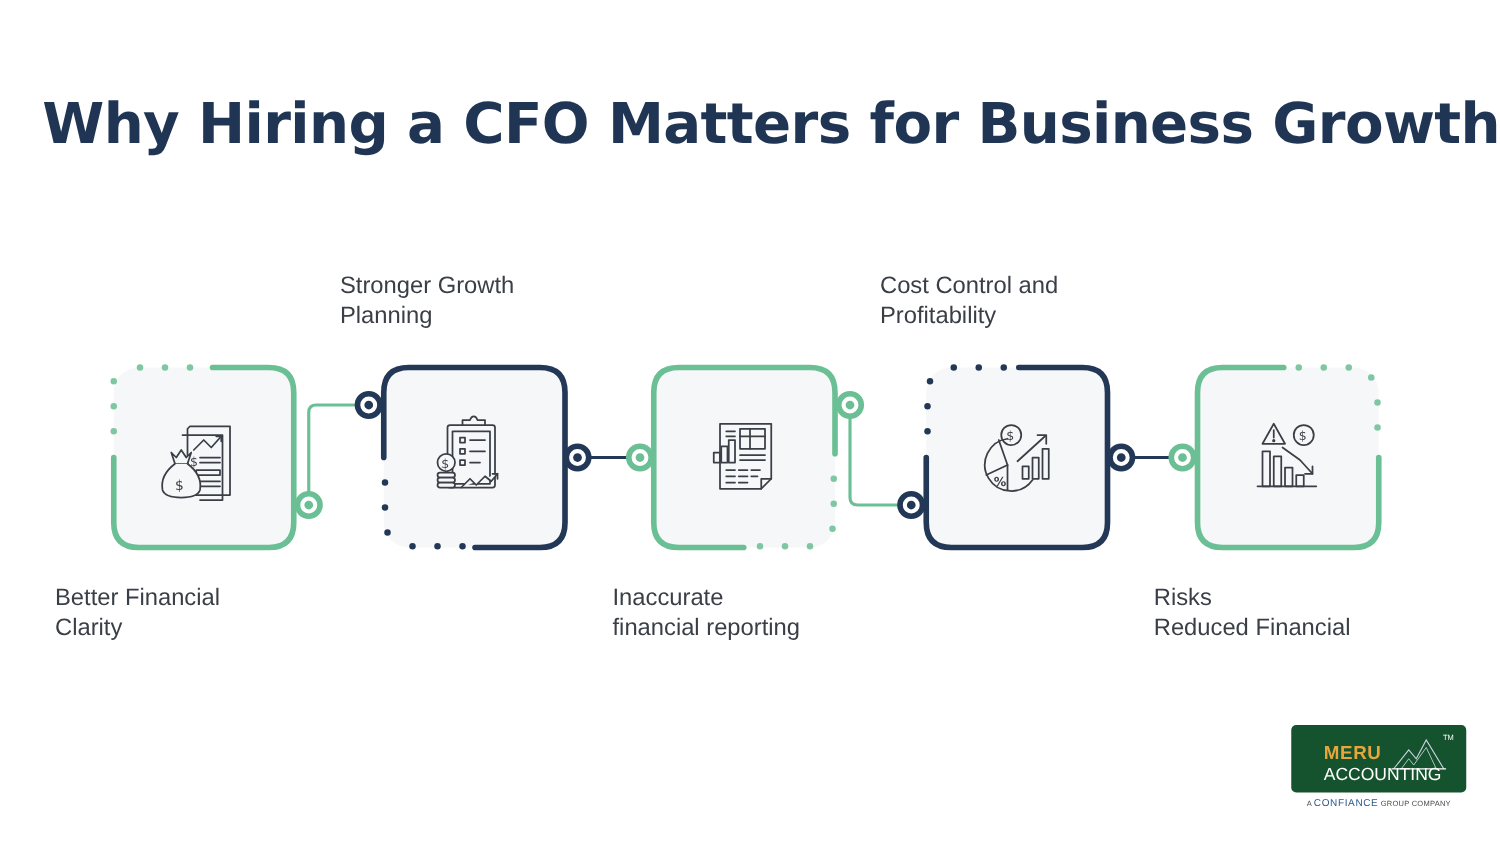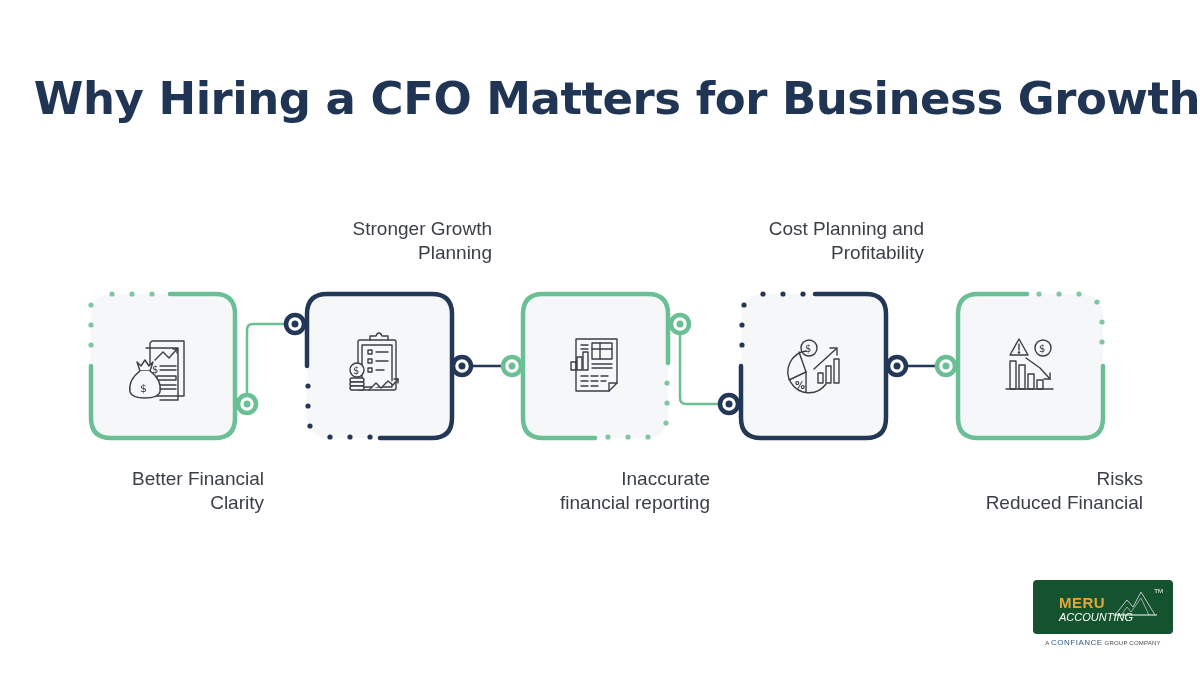--- a/index.html
+++ b/index.html
@@ -1,22 +1,22 @@
 <!DOCTYPE html>
 <html><head>
 <meta charset="utf-8">
 <style>
   html,body{margin:0;padding:0;background:#ffffff;}
   body{width:1200px;height:675px;position:relative;overflow:hidden;font-family:"DejaVu Sans","Liberation Sans",sans-serif;}
   .title{position:absolute;left:0;top:72px;width:1200px;text-align:right;font-family:"DejaVu Sans",sans-serif;font-weight:bold;font-size:45px;letter-spacing:-0.5px;color:#1f3553;}
   svg.flow{position:absolute;left:0;top:0;}
-  .label{position:absolute;width:220px;text-align:right;font-family:"Liberation Sans",sans-serif;font-size:19px;line-height:24px;color:#3a3f47;}
+  .label{position:absolute;width:220px;text-align:left;font-family:"Liberation Sans",sans-serif;font-size:19px;line-height:24px;color:#3a3f47;}
   .logo{position:absolute;left:1033px;top:580px;width:140px;height:54px;background:#14532d;border-radius:4px;color:#fff;}
   .logo .meru{position:absolute;left:26px;top:14px;font-family:"Liberation Sans",sans-serif;font-weight:bold;font-size:15px;color:#e8a63a;letter-spacing:0.5px;}
-  .logo .acc{position:absolute;left:26px;top:31px;font-family:"Liberation Sans",sans-serif;font-size:11px;color:#fff;font-style:italic;}
+  .logo .acc{position:absolute;left:26px;top:31px;font-family:"Liberation Sans",sans-serif;font-size:14px;color:#fff;}
   .logo .tm{position:absolute;right:10px;top:8px;font-size:6px;color:#fff;font-family:"Liberation Sans",sans-serif;}
   .logo svg{position:absolute;left:80px;top:8px;}
   .tagline{position:absolute;left:1035px;top:638px;width:136px;text-align:center;font-family:"Liberation Sans",sans-serif;font-size:6px;color:#4a4a4a;letter-spacing:0.2px;}
   .tagline b{color:#2c5a8a;font-size:8px;font-weight:normal;letter-spacing:0.5px;}
 </style>
 </head>
 <body>
 
 <div class="title">Why Hiring a CFO Matters for Business Growth</div>
 
@@ -206,21 +206,21 @@
 </div>
 <div class="label" style="left:272px;top:217px;">
   <div>Stronger Growth</div>
   <div>Planning</div>
 </div>
 <div class="label" style="left:490px;top:467px;">
   <div>Inaccurate</div>
   <div>financial reporting</div>
 </div>
 <div class="label" style="left:704px;top:217px;">
-  <div>Cost Planning and</div>
+  <div>Cost Control and</div>
   <div>Profitability</div>
 </div>
 <div class="label" style="left:923px;top:467px;">
   <div>Risks</div>
   <div>Reduced Financial</div>
 </div>
 
 <div class="logo">
   <span class="meru">MERU</span>
   <svg width="44" height="30" viewBox="0 0 44 30">

